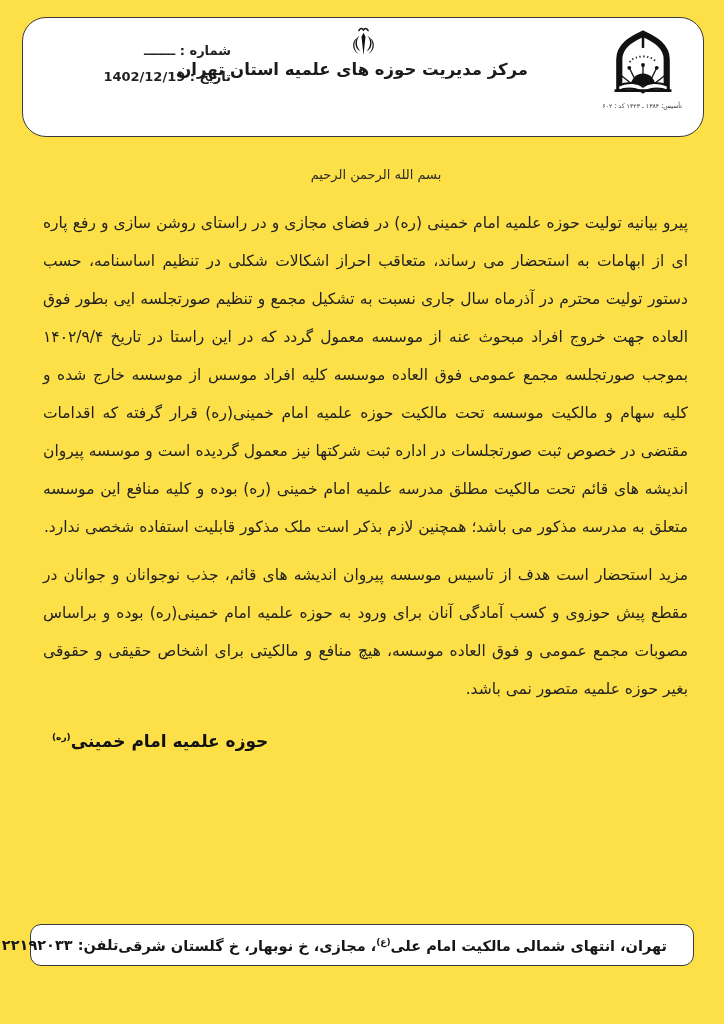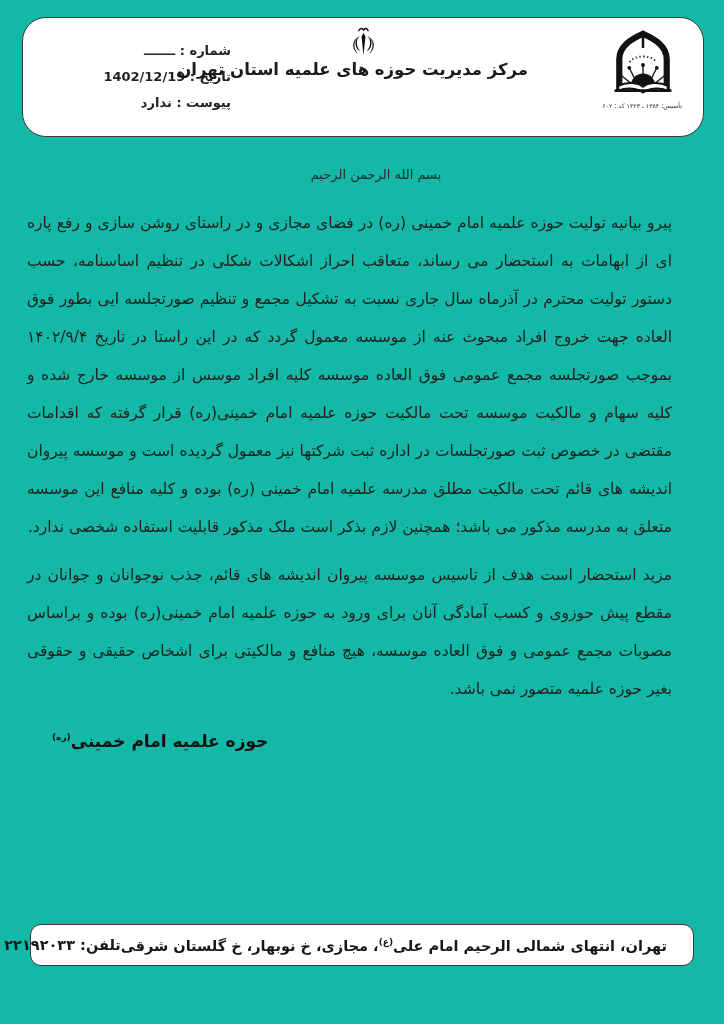--- a/index.html
+++ b/index.html
@@ -1,17 +1,17 @@
 <!DOCTYPE html>
 <html lang="fa" dir="rtl"><head>
 <meta charset="utf-8">
 <style>
   html,body{margin:0;padding:0;background:#e8e8e8;}
   .page{
-    position:relative;width:724px;height:1024px;background:#14b8a6;
+    position:relative;width:724px;height:1024px;background:#fde047;
     font-family:"DejaVu Sans",sans-serif;color:#1b1b1b;overflow:hidden;
     margin:0 auto;direction:rtl;
   }
   
   .header-box{
     position:absolute;left:22px;top:17px;width:680px;height:118px;
     border:1.6px solid #3a3a3a;border-radius:24px;background:#fff;
   }
   .meta{
     position:absolute;top:20px;left:40px;width:168px;
@@ -31,21 +31,21 @@
     position:absolute;right:10px;top:10px;width:100px;text-align:center;
   }
   .seal svg{display:block;margin:0 auto;}
   .seal-caption{font-size:8px;color:#333;white-space:nowrap;transform:scale(.78);transform-origin:center top;margin-top:1px;}
   
   .bismillah{
     position:absolute;top:167px;left:14px;width:100%;text-align:center;
     font-size:13px;color:#2a2a2a;
   }
   .content{
-    position:absolute;top:204px;right:52px;width:645px;
+    position:absolute;top:204px;right:36px;width:645px;
     direction:rtl;text-align:justify;font-size:15.5px;line-height:38px;color:#1f1f1f;
   }
   .content p{margin:0 0 10px 0;}
   .signature{
     position:absolute;left:52px;top:731px;
     font-weight:bold;font-size:17px;color:#111;white-space:nowrap;text-align:right;
   }
   
   .footer-box{
     position:absolute;left:30px;top:924px;width:664px;height:42px;
@@ -64,24 +64,20 @@
   <div class="header-box">
 
     <div class="meta">
       <div class="meta-row">
         <span>شماره :</span>
         <span class="val">ـــــــ</span>
       </div>
       <div class="meta-row">
         <span>تاریخ :</span>
         <span class="val">1402/12/19</span>
-      </div>
-      <div class="meta-row">
-        <span>پیوست :</span>
-        <span class="val">ندارد</span>
       </div>
     </div>
 
     <div class="org">
       <svg class="emblem" viewBox="0 0 40 48" width="27" height="32" aria-hidden="true">
         <path d="M13 7 c2 -4 5 -4 7 -1 c2 -3 5 -3 7 1" fill="none" stroke="#111" stroke-width="2.2" stroke-linecap="round"></path>
         <path d="M20 10 l3 6 -3 28 -3 -28 z" fill="#111"></path>
         <path d="M16 14 C9 17 7.5 31 15.5 38 C5 34 5.5 17 16 14 Z" fill="#111"></path>
         <path d="M24 14 C31 17 32.5 31 24.5 38 C35 34 34.5 17 24 14 Z" fill="#111"></path>
         <path d="M11 18 C4 23 5 37 13 42 C1.5 37 2.5 21 11 18 Z" fill="#111"></path>
@@ -121,17 +117,17 @@
   <div class="bismillah">بسم الله الرحمن الرحیم</div>
 
   <div class="content">
     <p>پیرو بیانیه تولیت حوزه علمیه امام خمینی (ره) در فضای مجازی و در راستای روشن سازی و رفع پاره ای از ابهامات به استحضار می رساند، متعاقب احراز اشکالات شکلی در تنظیم اساسنامه، حسب دستور تولیت محترم در آذرماه سال جاری نسبت به تشکیل مجمع و تنظیم صورتجلسه ایی بطور فوق العاده جهت خروج افراد مبحوث عنه از موسسه معمول گردد که در این راستا در تاریخ ۱۴۰۲/۹/۴ بموجب صورتجلسه مجمع عمومی فوق العاده موسسه کلیه افراد موسس از موسسه خارج شده و کلیه سهام و مالکیت موسسه تحت مالکیت حوزه علمیه امام خمینی(ره) قرار گرفته که اقدامات مقتضی در خصوص ثبت صورتجلسات در اداره ثبت شرکتها نیز معمول گردیده است و موسسه پیروان اندیشه های قائم تحت مالکیت مطلق مدرسه علمیه امام خمینی (ره) بوده و کلیه منافع این موسسه متعلق به مدرسه مذکور می باشد؛ همچنین لازم بذکر است ملک مذکور قابلیت استفاده شخصی ندارد.</p>
     <p>مزید استحضار است هدف از تاسیس موسسه پیروان اندیشه های قائم، جذب نوجوانان و جوانان در مقطع پیش حوزوی و کسب آمادگی آنان برای ورود به حوزه علمیه امام خمینی(ره) بوده و براساس مصوبات مجمع عمومی و فوق العاده موسسه، هیچ منافع و مالکیتی برای اشخاص حقیقی و حقوقی بغیر حوزه علمیه متصور نمی باشد.</p>
   </div>
 
   <div class="signature"><span>حوزه علمیه امام خمینی</span><sup>(ره)</sup></div>
 
   <div class="footer-box">
-    <div class="footer-address"><span>تهران، انتهای شمالی الرحیم امام علی</span><sup>(ع)</sup><span>، مجازی، خ نوبهار، خ گلستان شرقی</span></div>
+    <div class="footer-address"><span>تهران، انتهای شمالی مالکیت امام علی</span><sup>(ع)</sup><span>، مجازی، خ نوبهار، خ گلستان شرقی</span></div>
     <div class="footer-phone"><span>تلفن:</span> <span>۲۲۱۹۲۰۳۳</span></div>
   </div>
 
 </div>
 
 </body></html>

